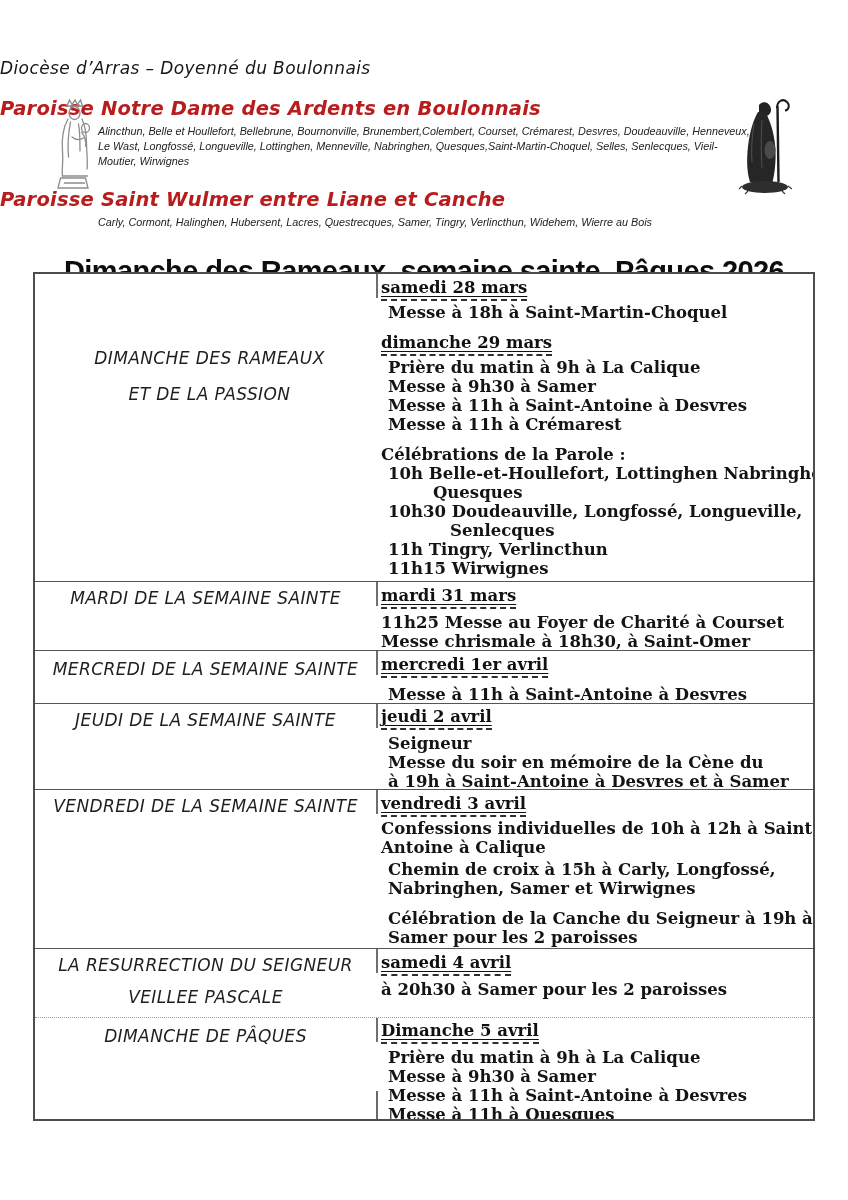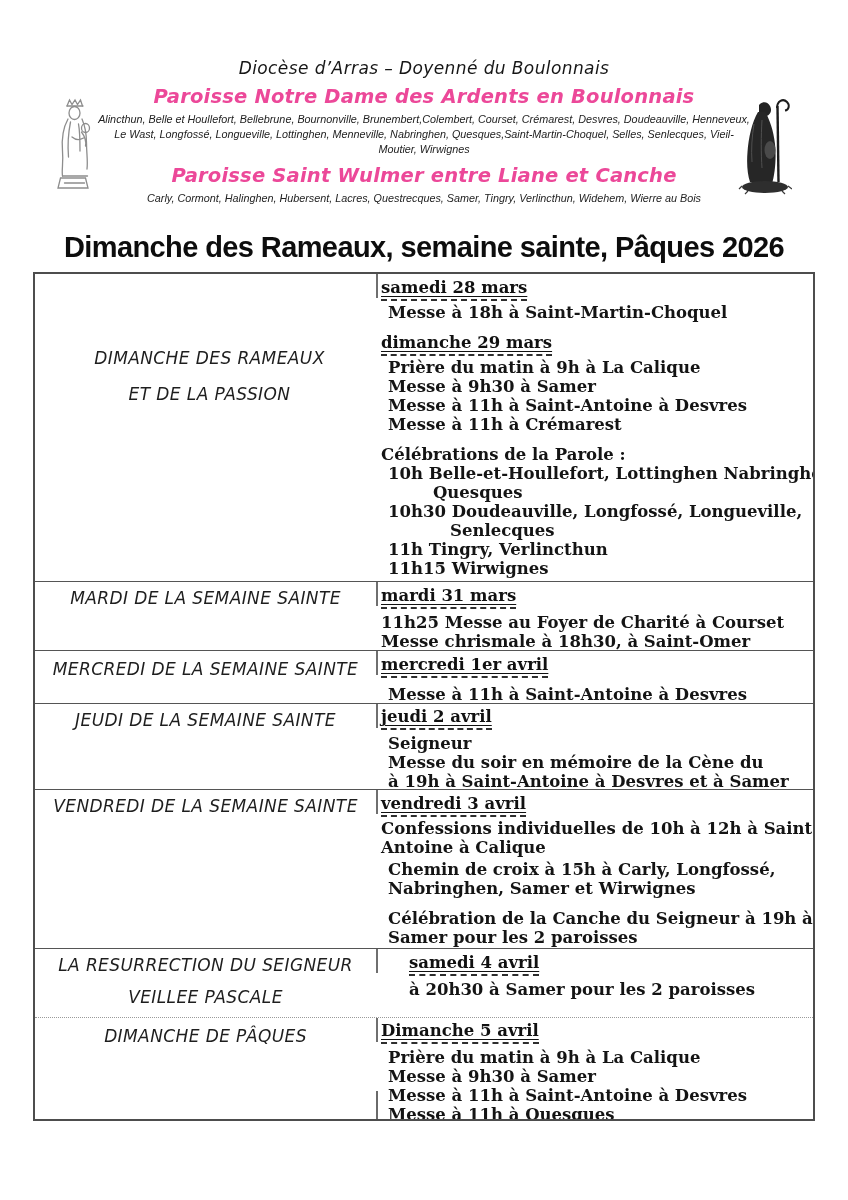--- a/index.html
+++ b/index.html
@@ -3,28 +3,28 @@
 <meta charset="utf-8">
 <style>
   html,body { margin:0; padding:0; background:#e8e8e8; }
   .page {
     position:relative; width:848px; height:1200px; margin:0 auto;
     background:#ffffff; overflow:hidden;
     font-family:"DejaVu Serif", serif; color:#1b1b1b;
   }
 
   
-  .header { position:relative; text-align:center; padding-top:58px; }
+  .header { position:relative; padding-top:58px; }
   .diocese {
     font-family:"DejaVu Sans", sans-serif; font-style:italic;
     font-size:17px; letter-spacing:0.4px; color:#161616;
   }
   .parish-name {
     font-family:"DejaVu Sans", sans-serif; font-style:italic; font-weight:bold;
-    font-size:19.5px; margin-top:7px; letter-spacing:0.2px; color:#ec4899;
+    font-size:19.5px; margin-top:19px; letter-spacing:0.2px; color:#b91c1c;
   }
   .villages {
     font-family:"Liberation Sans", sans-serif; font-style:italic;
     font-size:10.8px; line-height:15px; max-width:652px; margin:4px auto 0;
     color:#222;
   }
   .villages b { font-weight:normal; }
   .statue { position:absolute; }
   .statue-left  { left:42px;  top:96px; }
   .statue-right { right:56px; top:94px; }
@@ -39,21 +39,21 @@
   
   .schedule {
     position:absolute; left:33px; top:272px; width:782px;
     border:2px solid #4d4d4d; box-sizing:border-box; background:#fff;
   }
   .schedule::after { 
     content:""; position:absolute; left:341px; bottom:0; width:2px; height:28px; background:#6a6a6a;
   }
   .s-row { display:flex; box-sizing:border-box; border-bottom:1.5px solid #555; position:relative; }
   .s-row:last-child { border-bottom:none; }
-  .s-row.dotted { border-bottom:1.5px dotted #9a9a9a;gap:28px; }
+  .s-row.dotted { border-bottom:1.5px dotted #9a9a9a; }
   .s-row::before { 
     content:""; position:absolute; left:341px; top:0; width:2px; height:24px; background:#6f6f6f;
   }
   .s-row:nth-child(1) { height:308px; }
   .s-row:nth-child(2) { height:69px;  }
   .s-row:nth-child(3) { height:53px;  }
   .s-row:nth-child(4) { height:86px;  }
   .s-row:nth-child(5) { height:159px; }
   .s-row:nth-child(6) { height:69px;  }
   .s-row:nth-child(7) { height:101px; }

